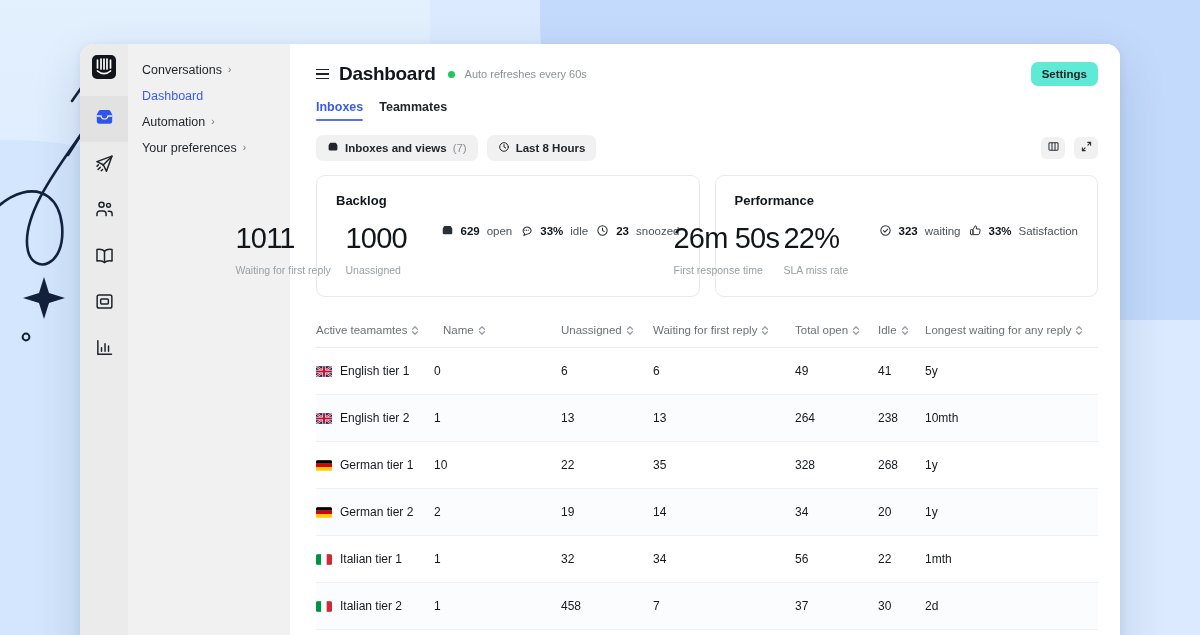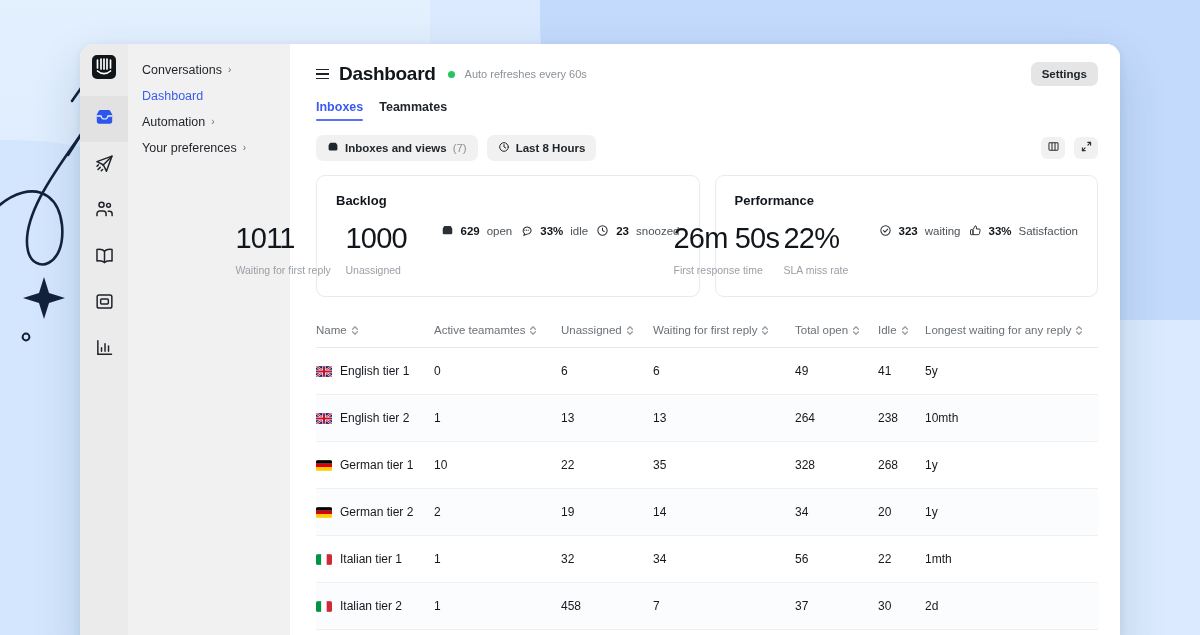--- a/index.html
+++ b/index.html
@@ -154,21 +154,21 @@
     letter-spacing: -0.3px;
   }
   .dot-green {
     width: 7px; height: 7px; border-radius: 50%;
     background: #22c55e;
     margin-left: 2px;
   }
   .refresh-note { font-size: 11px; color: #8b9197; }
   .settings-btn {
     margin-left: auto;
-    background: #e5e5e5;
+    background: #5eead4;
     border-radius: 7px;
     font-size: 11.5px;
     font-weight: 600;
     color: #21262b;
     padding: 6px 11px;
   }
 
   
   .tabs {
     display: flex;
@@ -572,31 +572,31 @@
                 <span>Satisfaction</span>
               </div>
             </div>
           </div>
         </div>
       </div>
 
       <div class="table">
 
         <div class="tr head">
-          <div class="td c-name">
-            <span>Name</span>
+          <div class="td c-act">
+            <span>Active teamamtes</span>
             <span class="sorter">
               <svg width="8" height="11" viewBox="0 0 8 11" fill="none" stroke="currentColor" stroke-width="1.3" stroke-linecap="round" stroke-linejoin="round">
                   <path d="M1.6 4.2 L4 1.8 L6.4 4.2"></path>
                   <path d="M1.6 6.8 L4 9.2 L6.4 6.8"></path>
                 </svg>
             </span>
           </div>
-          <div class="td c-act">
-            <span>Active teamamtes</span>
+          <div class="td c-name">
+            <span>Name</span>
             <span class="sorter">
               <svg width="8" height="11" viewBox="0 0 8 11" fill="none" stroke="currentColor" stroke-width="1.3" stroke-linecap="round" stroke-linejoin="round">
                   <path d="M1.6 4.2 L4 1.8 L6.4 4.2"></path>
                   <path d="M1.6 6.8 L4 9.2 L6.4 6.8"></path>
                 </svg>
             </span>
           </div>
           <div class="td c-una">
             <span>Unassigned</span>
             <span class="sorter">

